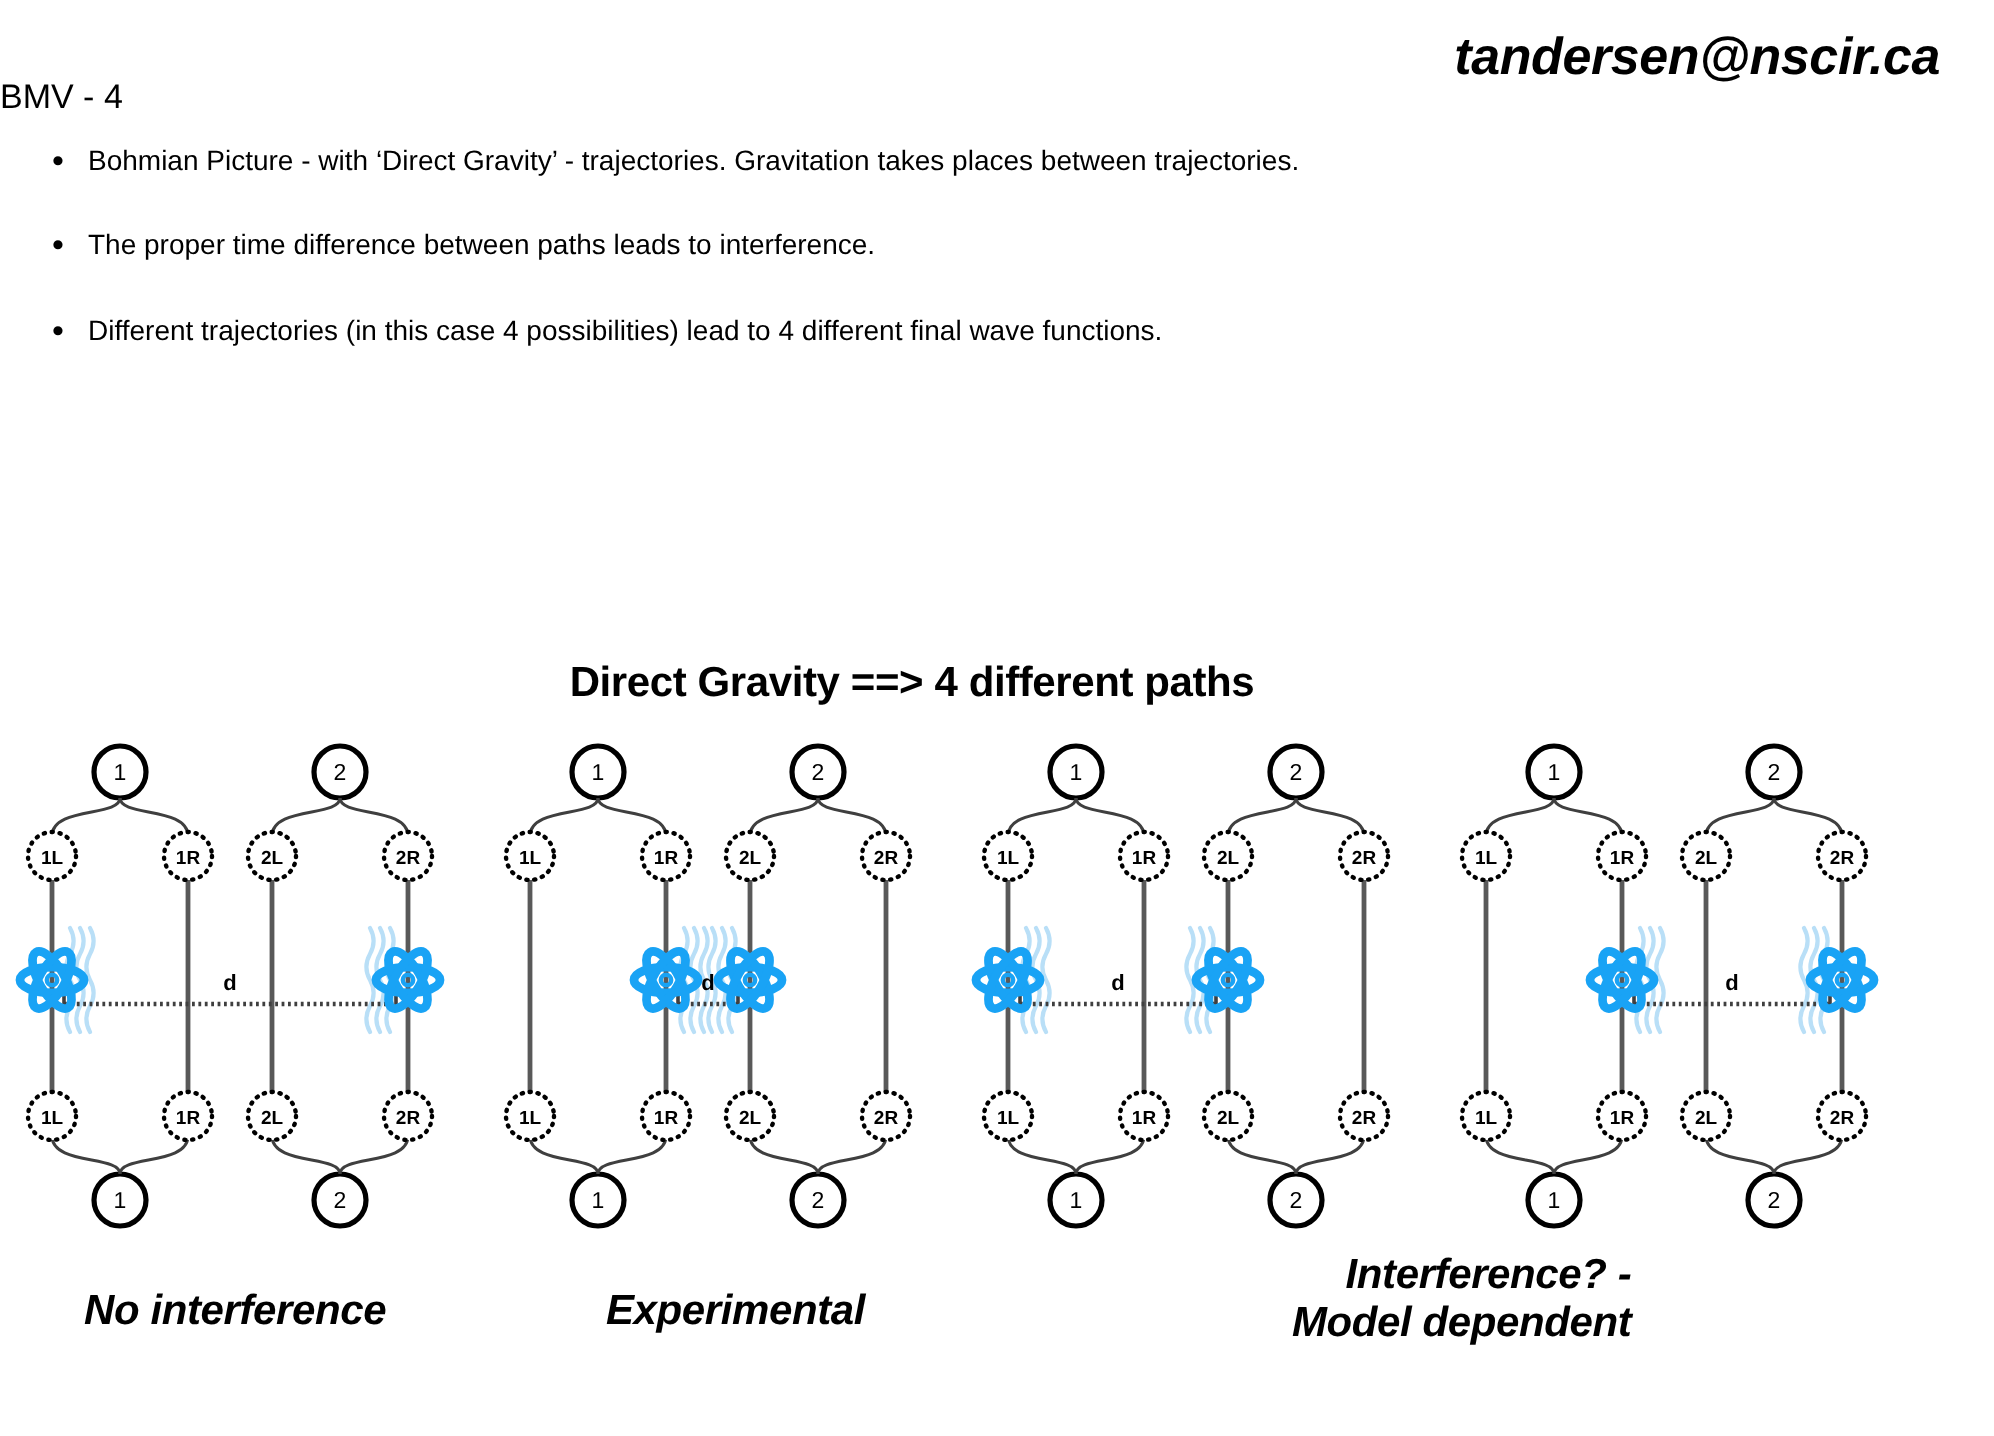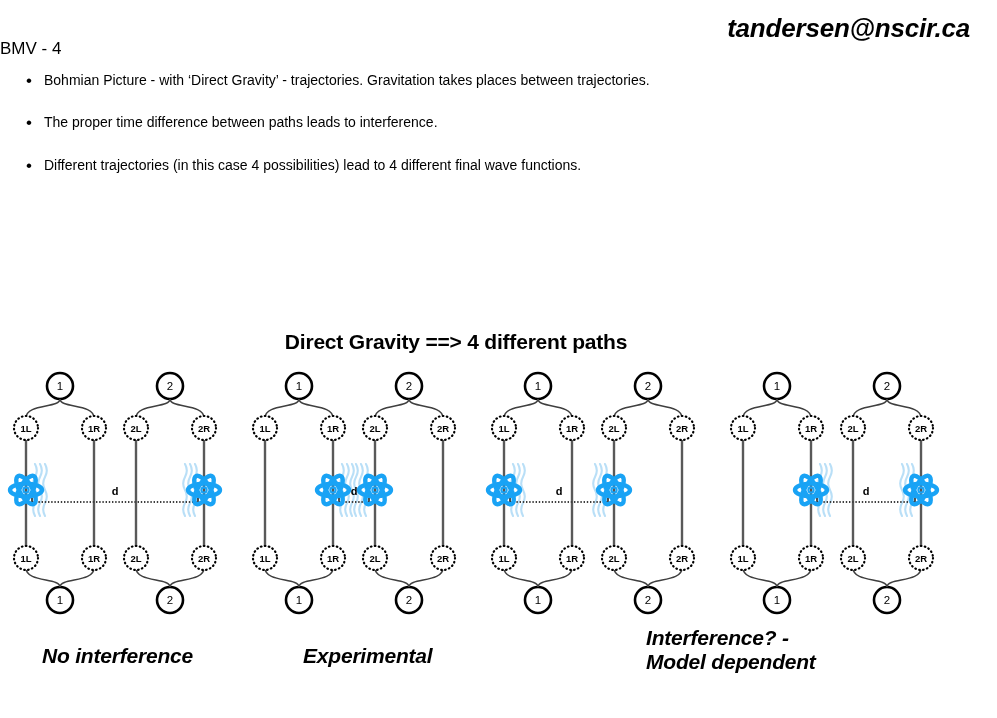--- a/index.html
+++ b/index.html
@@ -94,21 +94,21 @@
     position: absolute;
     font-size: 21px;
     font-weight: bold;
     font-style: italic;
     line-height: 1.12;
     white-space: pre-line;
     letter-spacing: -0.2px;
   }
   #caption-1 { top: 644px; left: 42px; }
   #caption-2 { top: 644px; left: 303px; }
-  #caption-3 { top: 626px; left: 646px; }
+  #caption-3 { top: 626px; left: 646px; text-align: right; }
 
   svg { display: block; overflow: visible; }
   text { font-family: "Liberation Sans", sans-serif; }
 </style>
 </head>
 <body>
 
 <div id="email-header">tandersen@nscir.ca</div>
 <div id="slide-title">BMV - 4</div>
 

